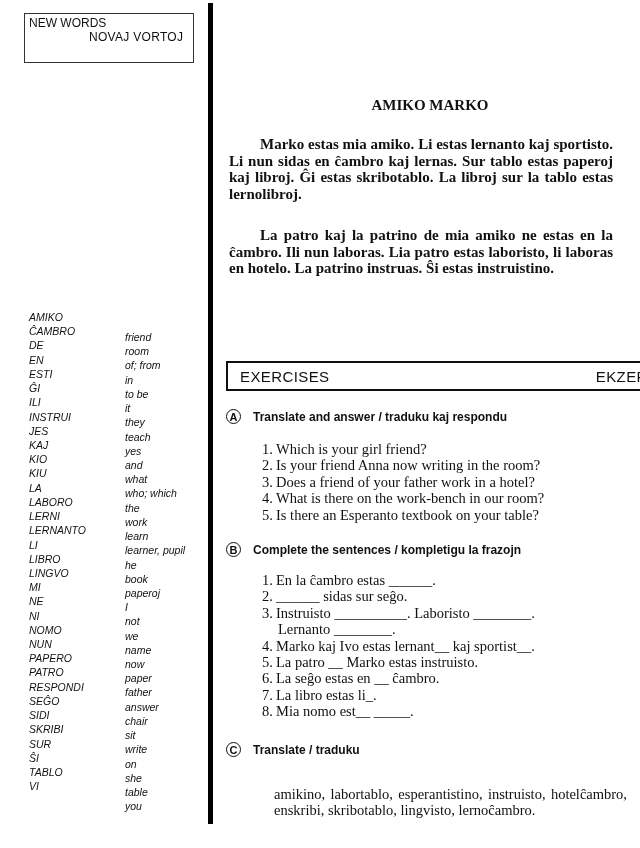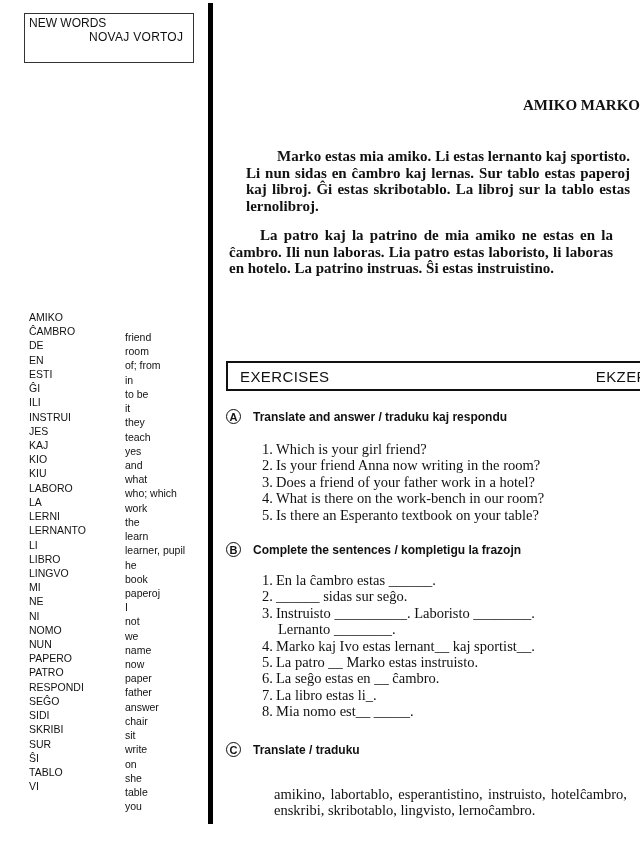--- a/index.html
+++ b/index.html
@@ -12,39 +12,39 @@
     font-family: "Liberation Sans", sans-serif; font-size: 12px; line-height: 14px;
     padding: 2px 4px;
   }
   .nw-box .l1 { display: block; }
   .nw-box .l2 { display: block; padding-left: 60px; letter-spacing: 0.3px; }
 
   .vocab {
     position: absolute; left: 29px; top: 310px; width: 175px;
     font-family: "Liberation Sans", sans-serif; font-size: 10.5px; line-height: 14.23px;
   }
-  .vocab .row { display: flex; height: 14.23px; white-space: nowrap; }
+  .vocab .row { display: flex; height: 14.23px; white-space: nowrap; font-style: italic; }
   .vocab .eo { width: 96px; }
   .vocab .en { flex: 1; margin-top: 20px; }
 
   .divider {
     position: absolute; left: 208px; top: 3px; width: 5px; height: 821px; background: #000;
   }
 
   
   .title {
-    position: absolute; left: 220px; width: 420px; top: 97px; text-align: right;
+    position: absolute; left: 220px; width: 420px; top: 97px; text-align: center;
     font-family: "Liberation Serif", serif; font-weight: bold; font-size: 15px;
   }
   .para {
     position: absolute; left: 229px; width: 384px;
     font-family: "Liberation Serif", serif; font-weight: bold; font-size: 15px; line-height: 16.5px;
     text-align: justify; text-indent: 31px; margin: 0;
   }
-  .p1 { top: 148px; margin-left: 17px; }
+  .p1 { top: 136px; }
   .p2 { top: 227px; }
 
   .ex-box {
     position: absolute; left: 226px; top: 361px; width: 465px; height: 30px;
     border: 2px solid #111; box-sizing: border-box;
     display: flex; justify-content: space-between; align-items: center;
     padding: 0 10px 0 12px;
     font-family: "Liberation Sans", sans-serif; font-size: 15px; letter-spacing: 0.4px;
   }
 
@@ -128,26 +128,26 @@
     </div>
     <div class="row">
       <span class="eo">KIO</span>
       <span class="en">what</span>
     </div>
     <div class="row">
       <span class="eo">KIU</span>
       <span class="en">who; which</span>
     </div>
     <div class="row">
+      <span class="eo">LA</span>
+      <span class="en">the</span>
+    </div>
+    <div class="row">
       <span class="eo">LABORO</span>
       <span class="en">work</span>
-    </div>
-    <div class="row">
-      <span class="eo">LA</span>
-      <span class="en">the</span>
     </div>
     <div class="row">
       <span class="eo">LERNI</span>
       <span class="en">learn</span>
     </div>
     <div class="row">
       <span class="eo">LERNANTO</span>
       <span class="en">learner, pupil</span>
     </div>
     <div class="row">

